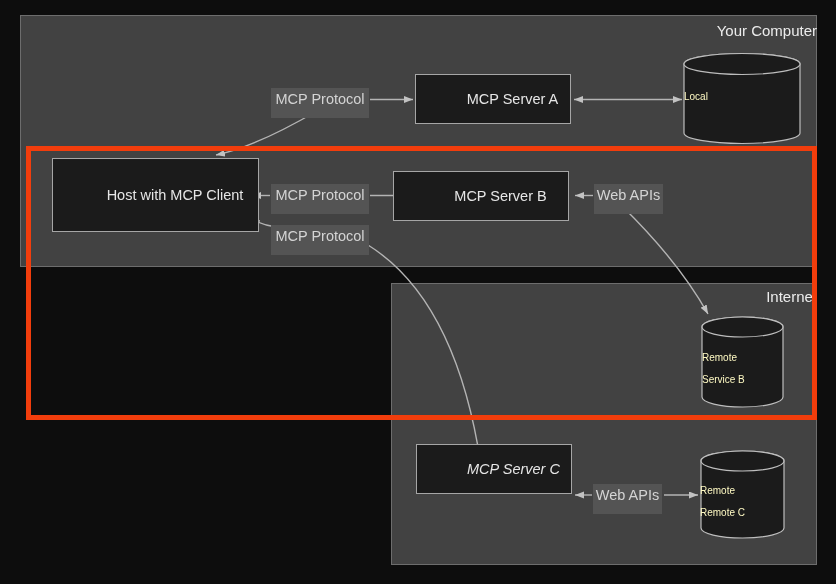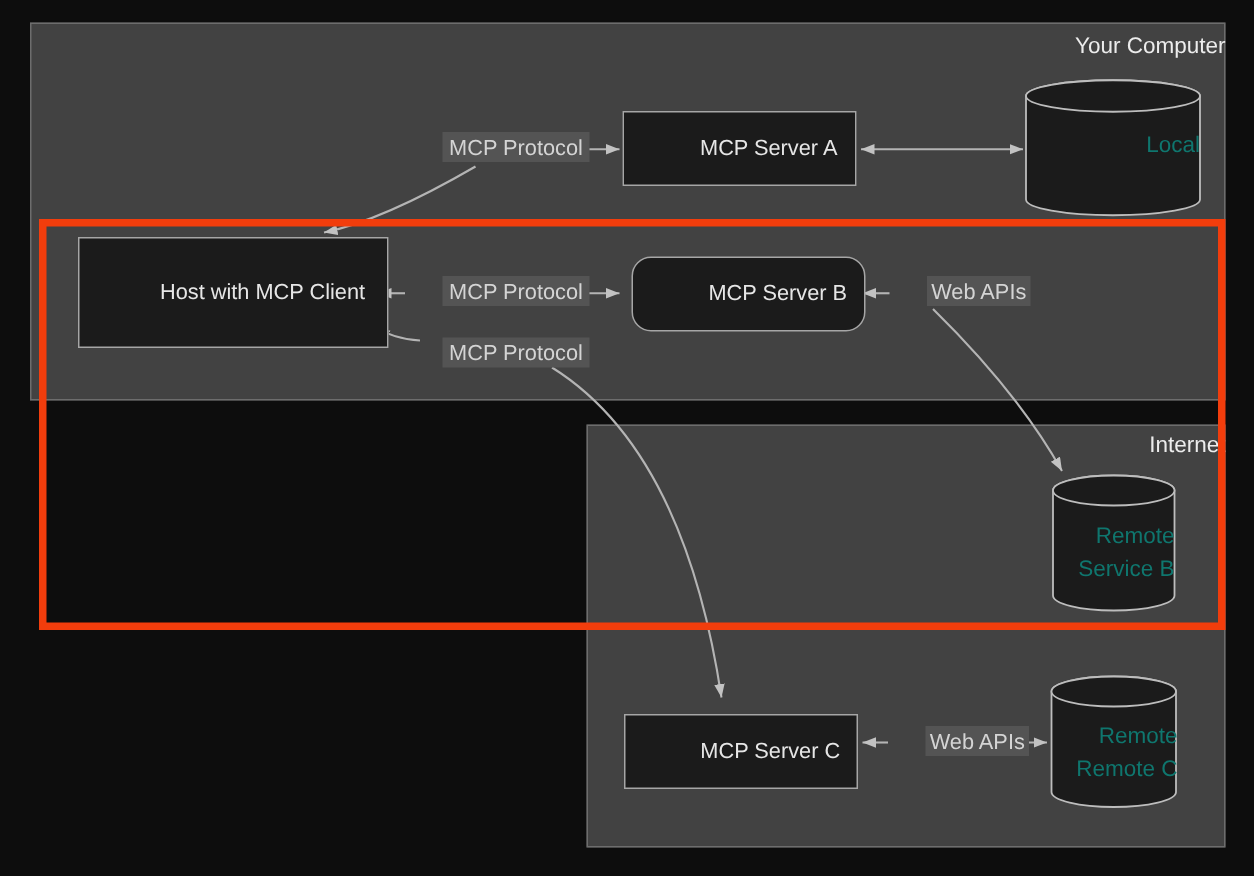--- a/index.html
+++ b/index.html
@@ -52,31 +52,30 @@
     text-align: center;
     z-index: 3;
     padding-left: 39px;
   }
   .edge-label {
     position: absolute;
     background: #545454;
     color: #d4d4d4;
     font-size: 14.5px;
     line-height: 22px;
-    height: 20px;
+    height: 30px;
     text-align: center;
     z-index: 3;
-    margin-left: 24px;
   }
   .cyl-text {
     position: absolute;
-    color: #0f766e;
-    font-size: 15px;
+    color: #fef9c3;
+    font-size: 10px;
     line-height: 22px;
-    text-align: right;
+    text-align: left;
     z-index: 3;
   }
   .highlight-box {
     position: absolute;
     left: 26px;
     top: 146px;
     width: 791px;
     height: 274px;
     border: 5px solid #f23d0c;
     box-sizing: border-box;
@@ -136,25 +135,25 @@
   </svg>
 
   <div class="node" style="left:52px; top:158px; width:207px; height:74px;">
     <span>Host with MCP Client</span>
   </div>
 
   <div class="node" style="left:415px; top:74px; width:156px; height:50px;">
     <span>MCP Server A</span>
   </div>
 
-  <div class="node" style="left:421px; top:171px; width:156px; height:50px;border-radius:13px;">
+  <div class="node" style="left:393px; top:171px; width:176px; height:50px;">
     <span>MCP Server B</span>
   </div>
 
-  <div class="node" style="left:416px; top:476px; width:156px; height:50px;">
+  <div class="node" style="left:416px; top:444px; width:156px; height:50px;font-style:italic;">
     <span>MCP Server C</span>
   </div>
 
   <div class="cyl-text" style="left:684px; top:86px; width:116px;">
     <div>Local</div>
   </div>
 
   <div class="cyl-text" style="left:702px; top:347px; width:81px;">
     <div>Remote</div>
     <div>Service B</div>

